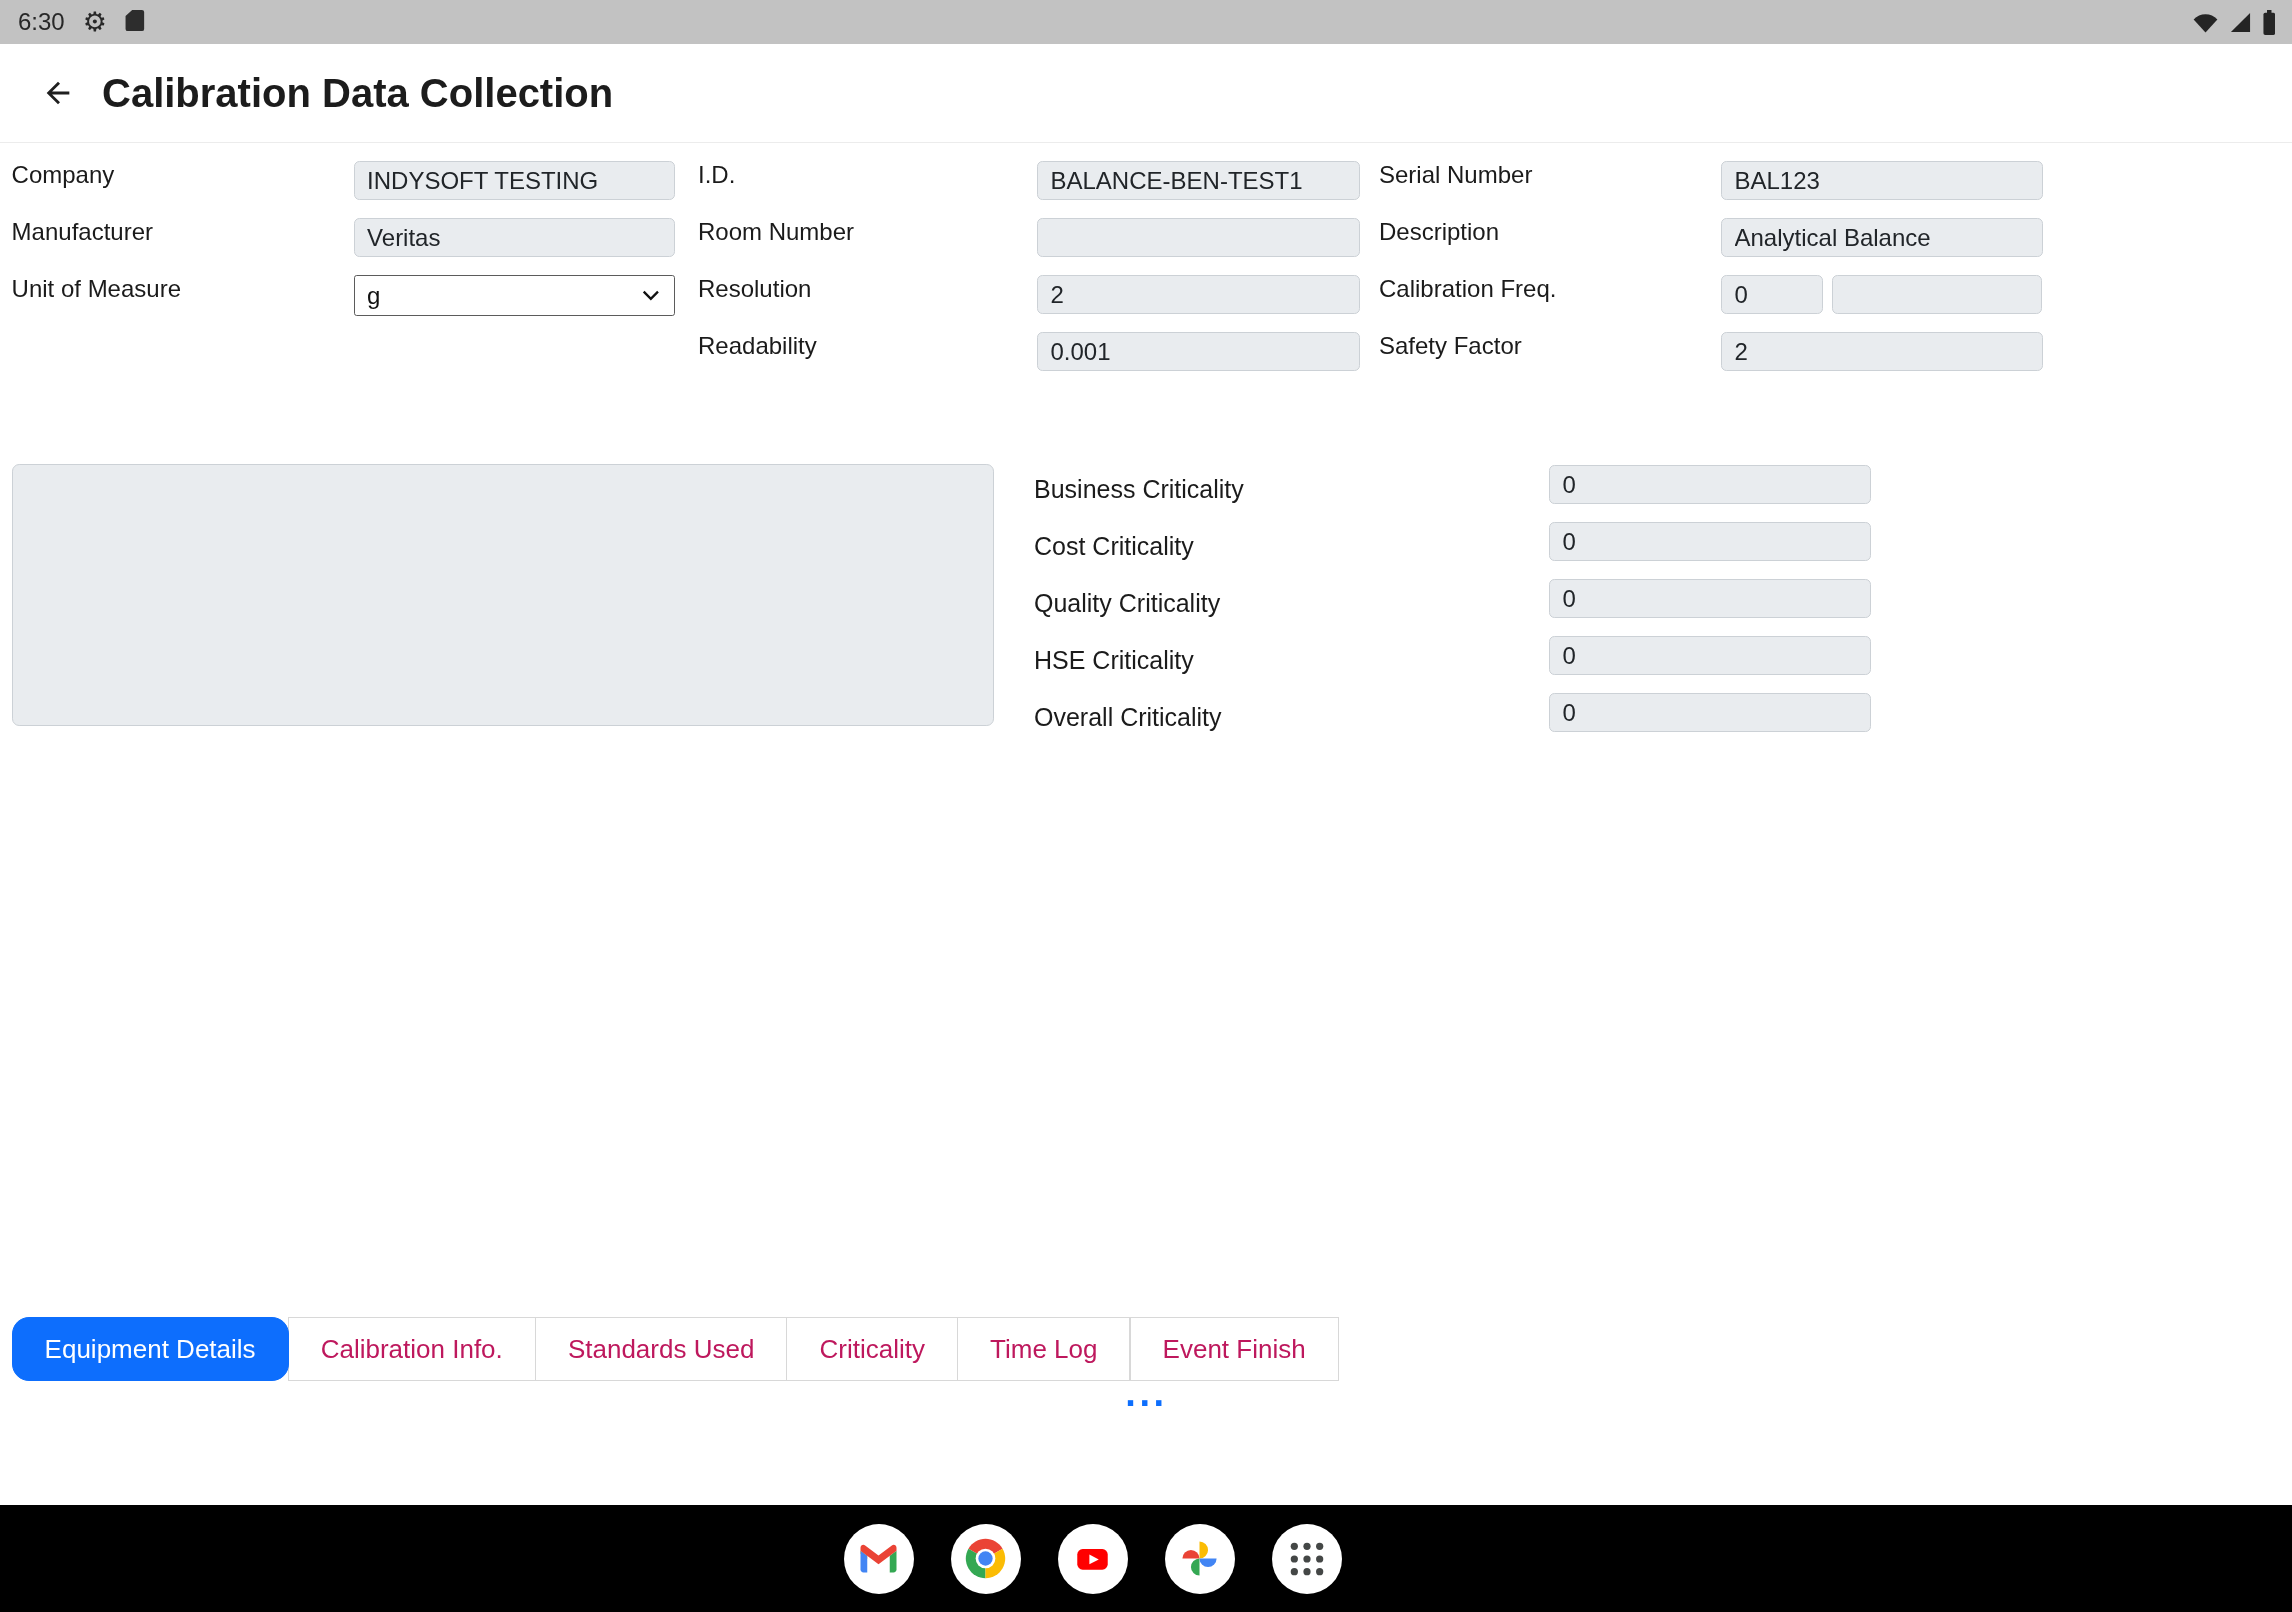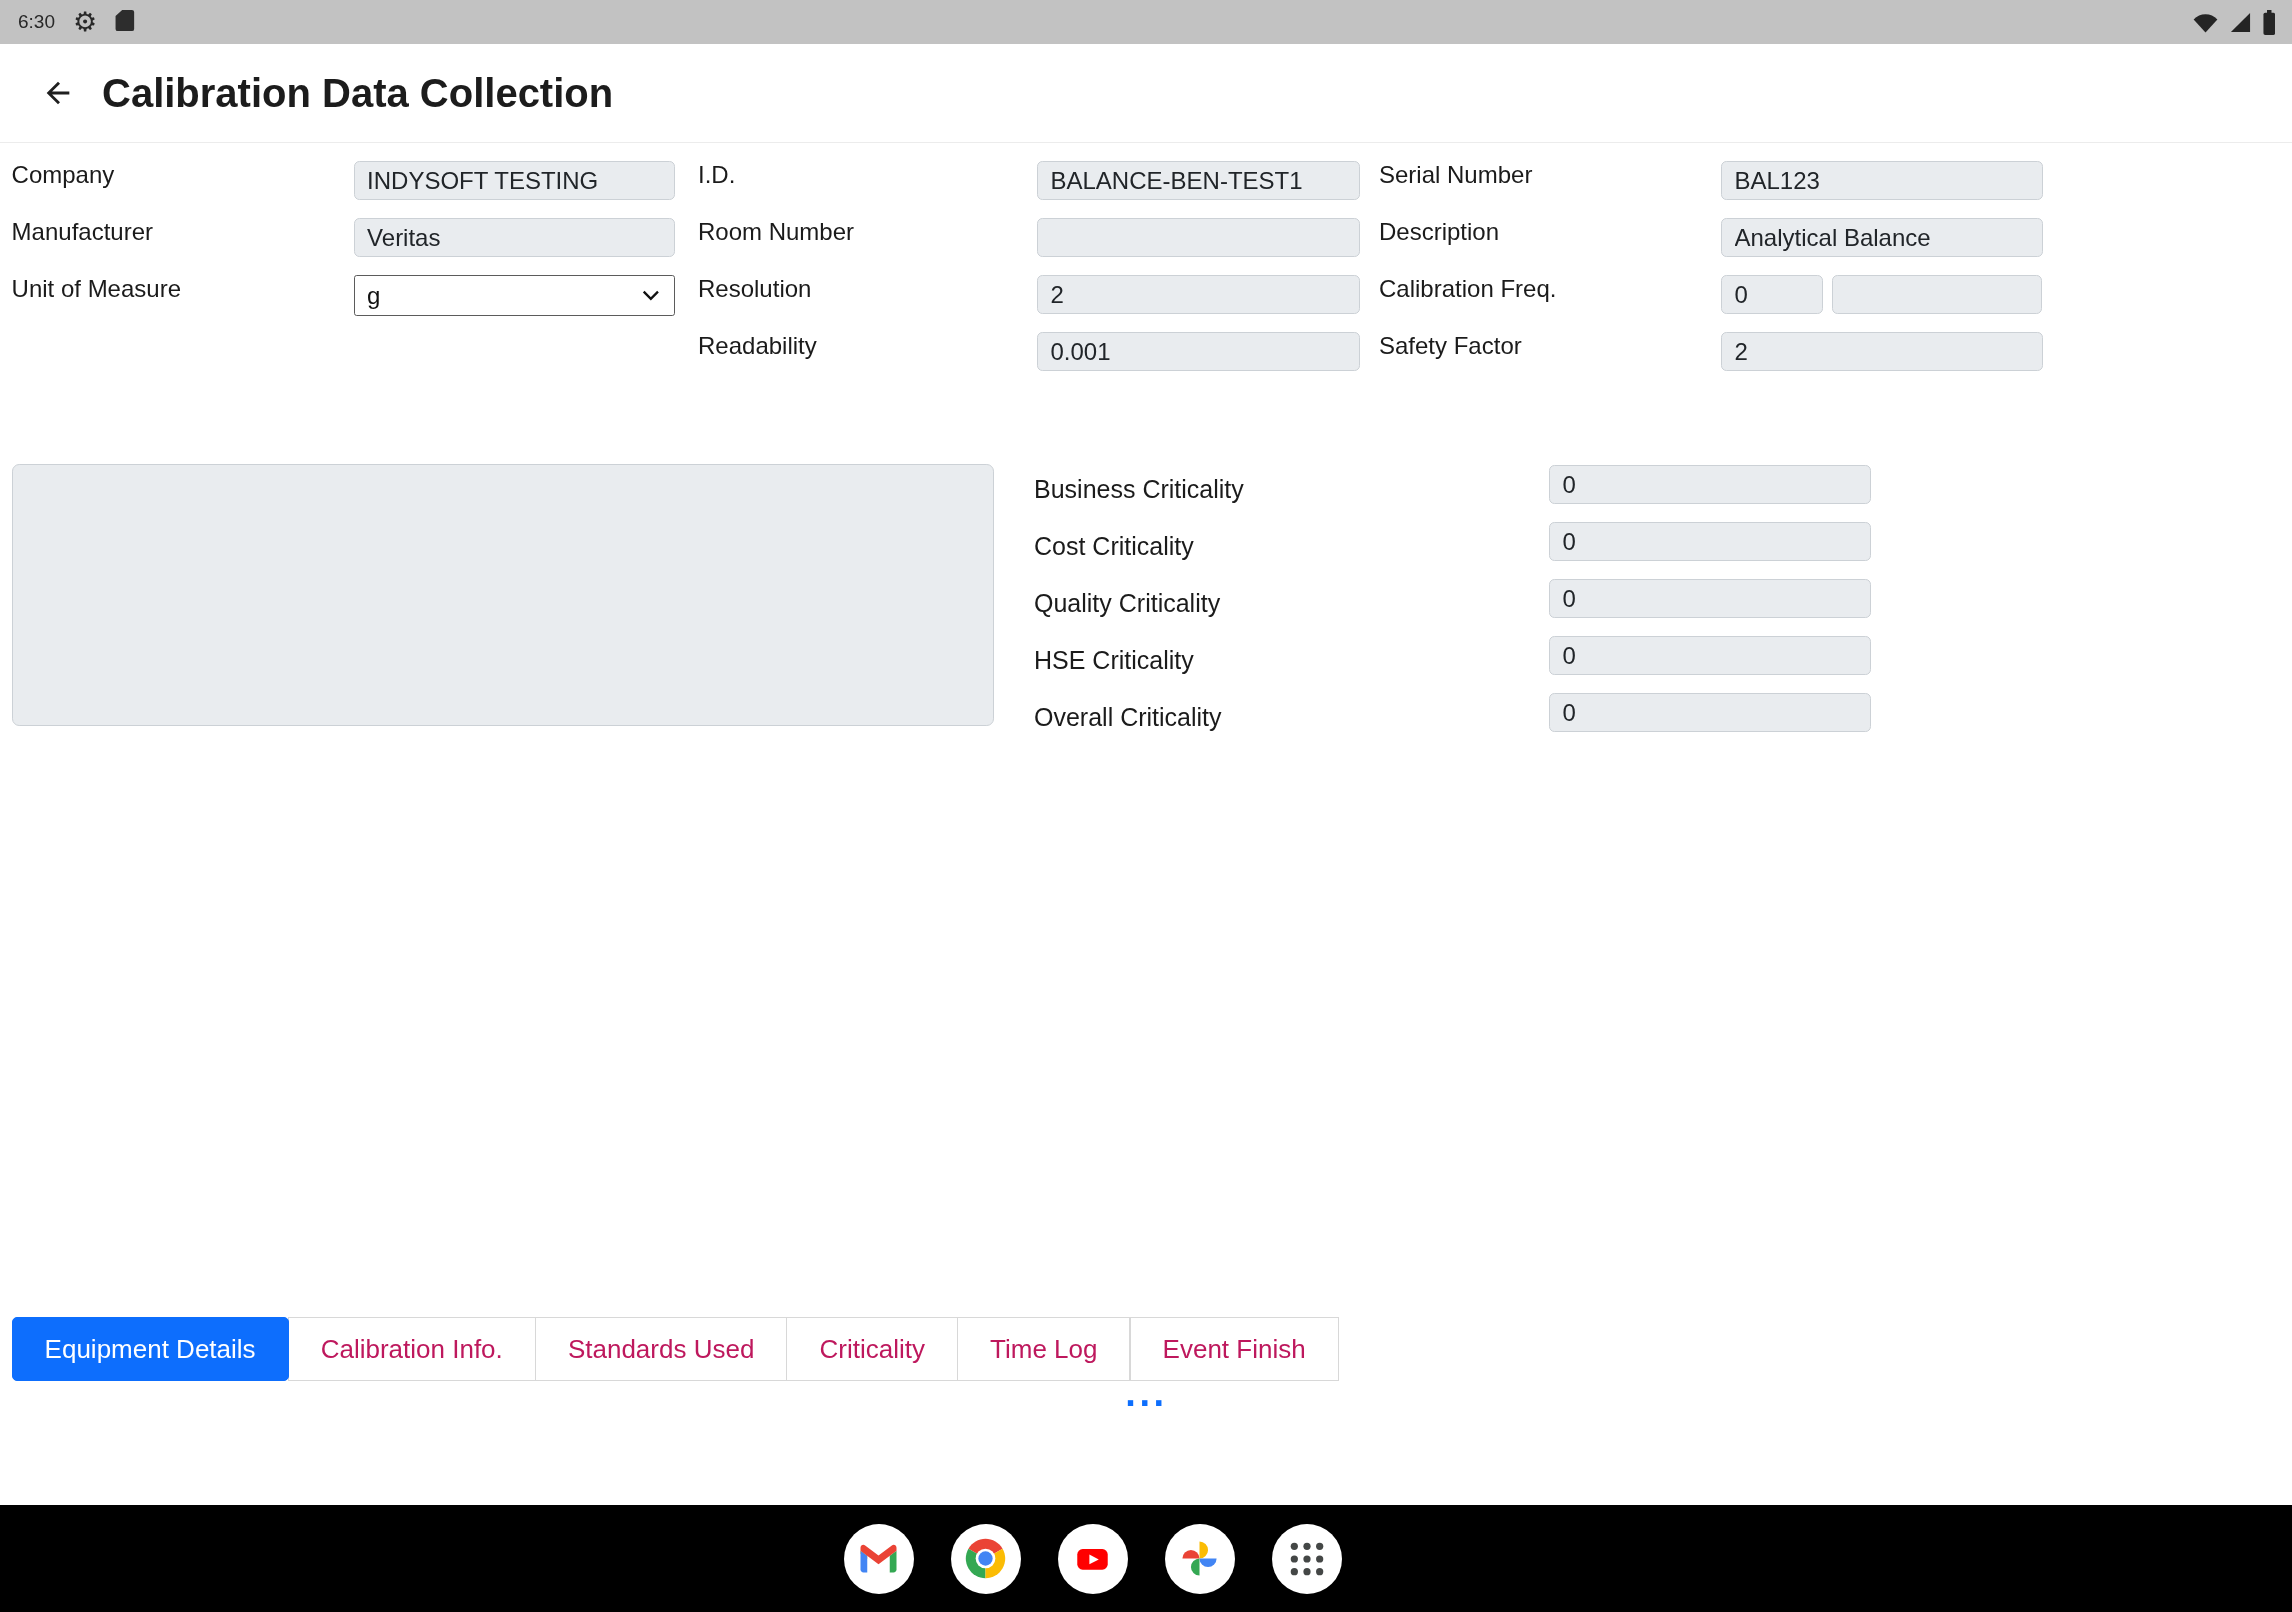--- a/index.html
+++ b/index.html
@@ -3,21 +3,21 @@
 <meta charset="utf-8">
 <style>
   * { margin:0; padding:0; box-sizing:border-box; }
   html,body { width:2293px; height:1612px; background:#fff; font-family:"Liberation Sans", sans-serif; }
   .screen { position:relative; width:2293px; height:1612px; overflow:hidden; background:#fff; }
 
   
   .status-bar { position:absolute; top:0; left:0; width:100%; height:44px; background:#c2c2c2;
     display:flex; align-items:center; padding:0 18px; color:#282828; }
   .sb-left { display:flex; align-items:center; gap:18px; }
-  .sb-time { font-size:19px;text-align:right; }
+  .sb-time { font-size:24px;text-align:right; }
   .sb-gear { font-size:27px; line-height:1; }
   .sb-right { margin-left:auto; display:flex; align-items:center; gap:10.7px; }
   .sb-right svg { display:block; }
 
   
   .app-header { position:absolute; top:44px; left:0; width:100%; height:99px; background:#fff;
     display:flex; align-items:center; border-bottom:0.9px solid #ececec; }
   .back-btn { margin-left:36px; width:43px; height:43px; display:flex; align-items:center; justify-content:center; cursor:pointer; }
   .page-title { margin-left:23px; font-size:40px; font-weight:700; color:#1c1c1c; }
 
@@ -47,21 +47,21 @@
   
   .crit { position:absolute; left:1034px; top:465px; }
   .crow { display:flex; align-items:flex-end; height:39px; margin-bottom:18px; }
   .clabel { width:515px; font-size:25px; color:#1b1b1b; }
 
   
   .tabs { position:absolute; left:11.6px; top:1317px; display:flex; }
   .tab { height:64px; display:flex; align-items:center; padding:0 32px; font-size:26px;
     color:#be185d; background:#fff; border:0.9px solid #d8d8d8; margin-left:-0.9px; cursor:pointer; white-space:nowrap; }
   .tab:first-child { margin-left:0; }
-  .tab.active { background:#0d6efd; color:#fff; border-color:#0d6efd; border-radius:5px; position:relative; z-index:1; }
+  .tab.active { background:#0d6efd; color:#fff; border-color:#0d6efd; border-radius:17px; position:relative; z-index:1; }
   .tabs-overflow { position:absolute; top:1374px; left:0; width:100%; text-align:center;
     color:#0d6efd; font-size:38px; font-weight:700; letter-spacing:3.6px; line-height:1; cursor:pointer; }
 
   
   .dock { position:absolute; left:0; bottom:0; width:100%; height:107px; background:#000;
     display:flex; align-items:center; justify-content:center; }
   .dock-inner { display:flex; gap:37px; transform:translateX(-54px); }
   .app-circle { width:70px; height:70px; border-radius:50%; background:#fff;
     display:flex; align-items:center; justify-content:center; cursor:pointer; }
   .app-circle svg { display:block; }

